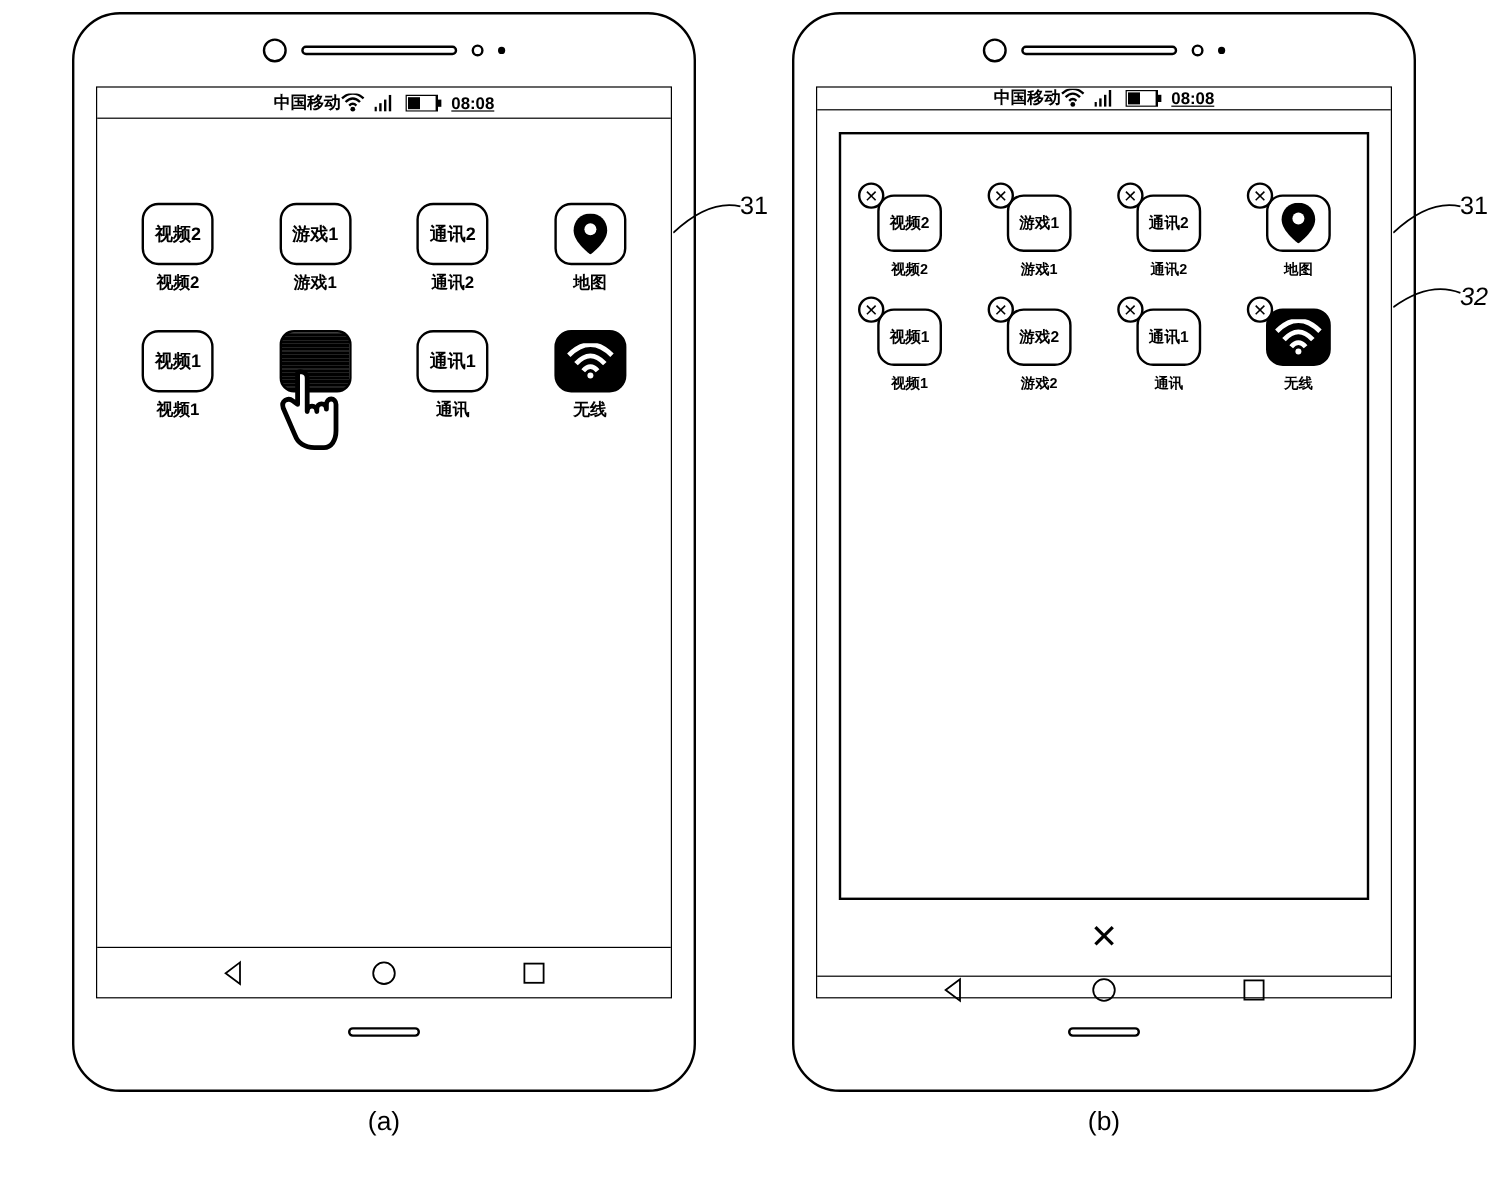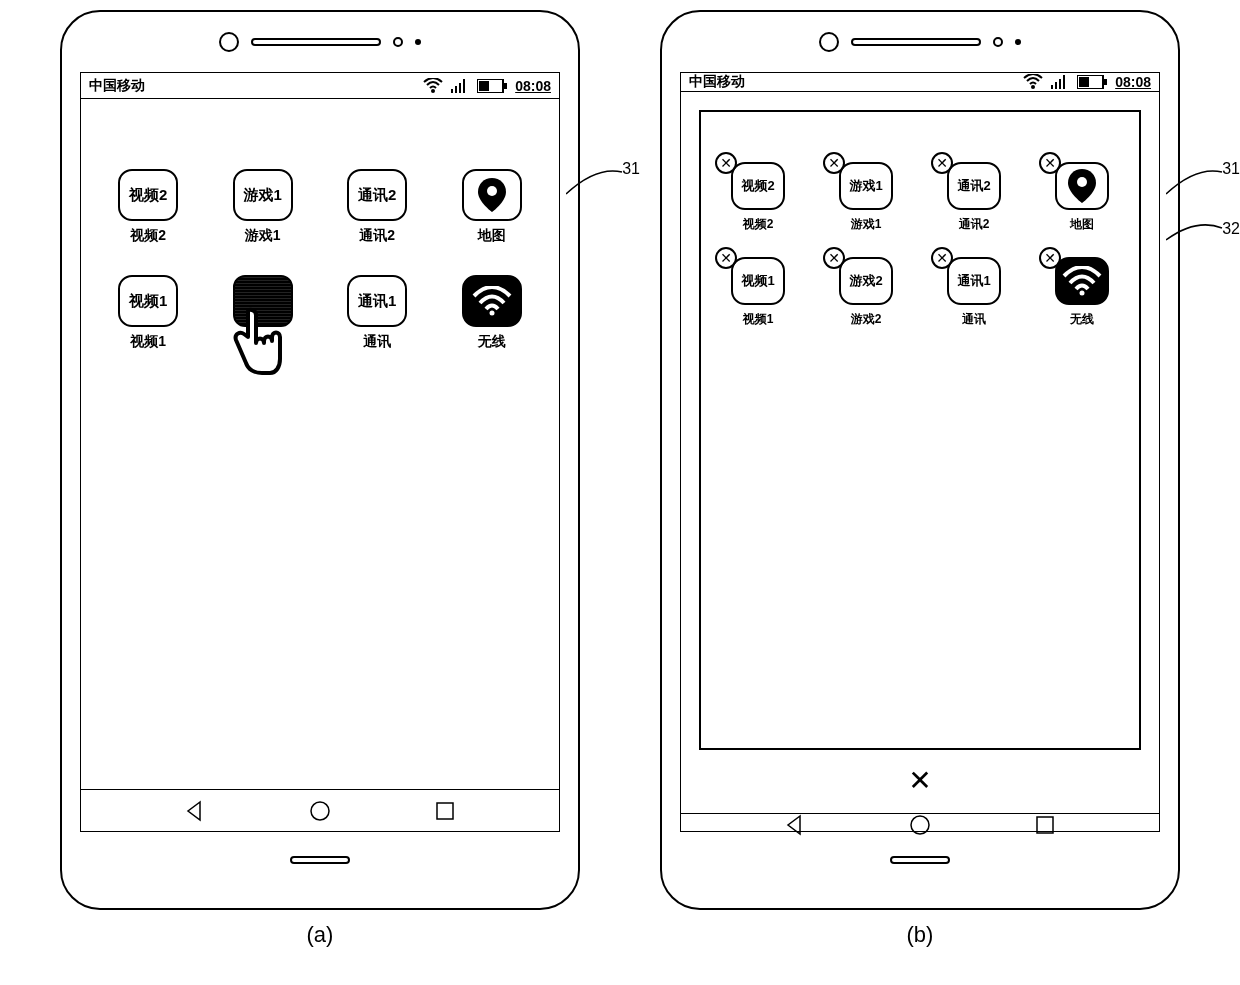--- a/index.html
+++ b/index.html
@@ -50,21 +50,21 @@
     height: 760px;
     border: 1.5px solid #000;
     display: flex;
     flex-direction: column;
   }
   .statusbar {
     height: 26px;
     border-bottom: 1.5px solid #000;
     display: flex;
     align-items: center;
-    justify-content: space-between;
+    justify-content: center;
     padding: 0 8px;
     font-size: 14px;
     font-weight: bold;
   }
   .status-right { display: flex; align-items: center; gap: 8px; text-decoration: underline; }
   .status-right svg { display: block; }
 
   .homescreen { flex: 1; position: relative; padding: 10px; }
   .grid {
     display: grid;
@@ -134,21 +134,21 @@
 
   .homebtn {
     width: 60px; height: 8px;
     border: 2px solid #000;
     border-radius: 5px;
     margin-top: 24px;
   }
 
   .callout {
     position: absolute;
-    font-size: 16px;
+    font-size: 21px;
   }
   .callout svg { position: absolute; }
 
   .subfig-label { font-size: 22px; margin-top: 12px; }
 
   .hand {
     position: absolute;
     top: 32px;
     left: 10px;
   }
@@ -366,21 +366,21 @@
         </div>
       </div>
       <div class="homebtn"></div>
     </div>
     <div class="callout" style="top:150px; right:-60px;">
       <svg width="60" height="40" style="left:-56px; top:6px;">
           <path d="M0 28 Q 30 0 56 6" stroke="#000" fill="none" stroke-width="1.5"></path>
         </svg>
       <span>31</span>
     </div>
-    <div class="callout" style="top:210px; right:-60px;">
+    <div class="callout" style="top:226px; right:-60px;font-style:italic;">
       <svg width="60" height="30" style="left:-56px; top:2px;">
           <path d="M0 18 Q 30 -4 56 6" stroke="#000" fill="none" stroke-width="1.5"></path>
         </svg>
       <span>32</span>
     </div>
     <div class="subfig-label">(b)</div>
   </div>
 
 </div>
 

